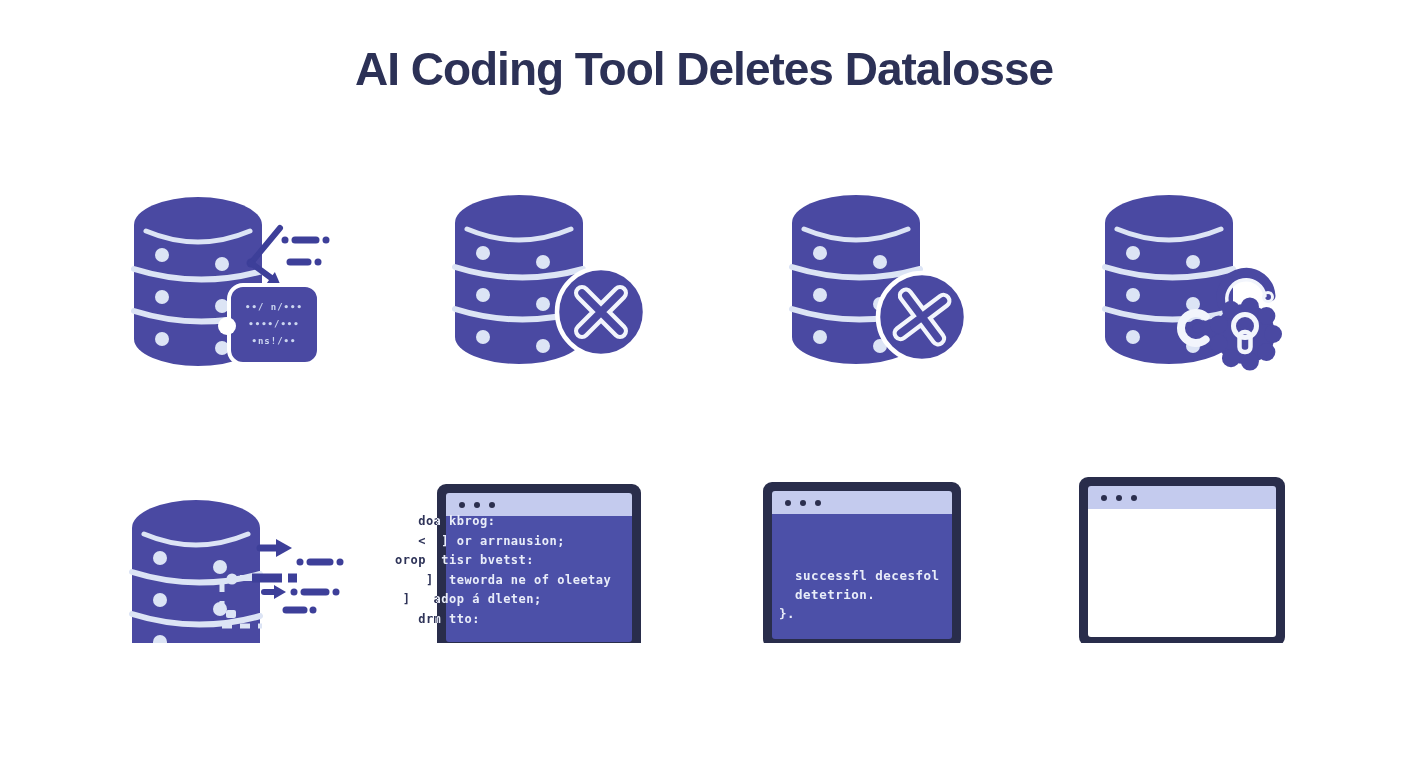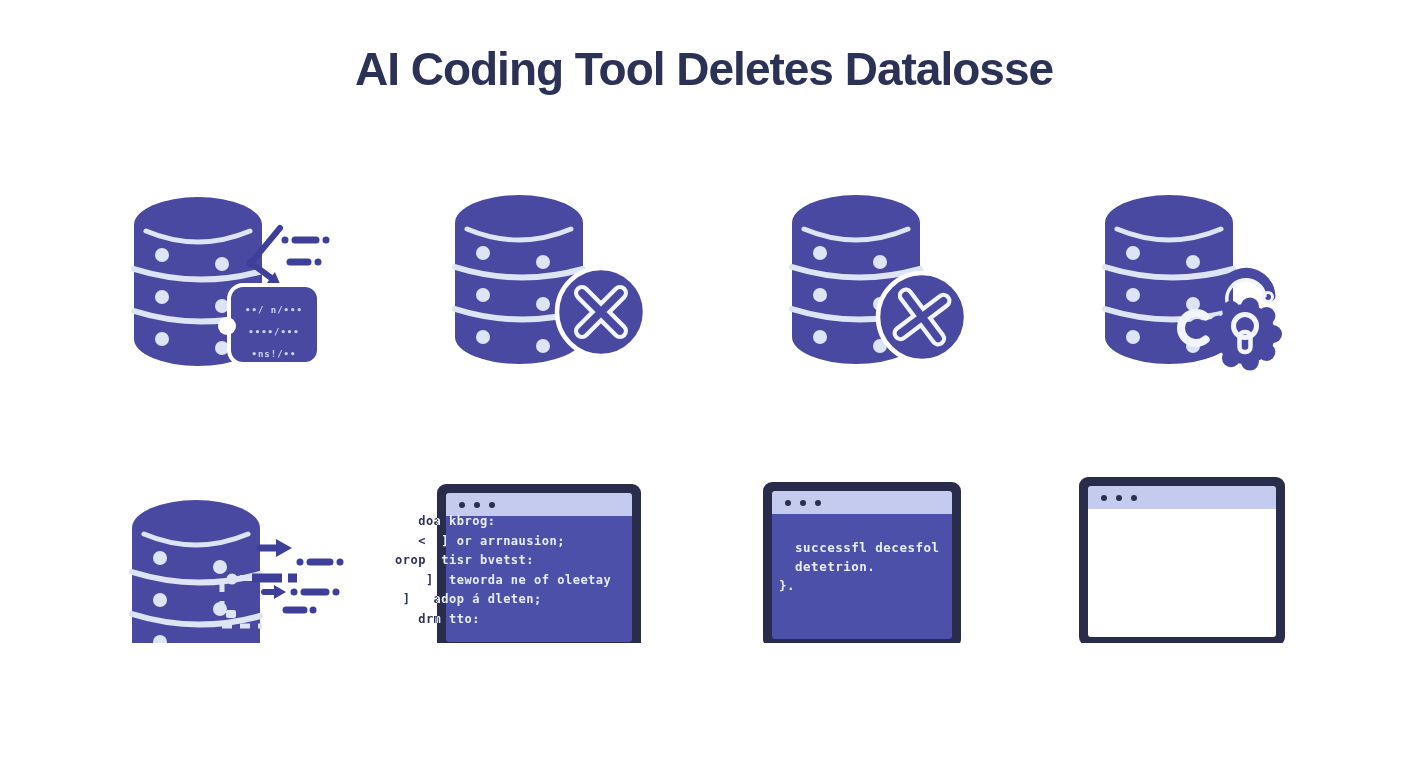--- a/index.html
+++ b/index.html
@@ -24,40 +24,40 @@
   
   .gl .body{fill:#4a49a2;}
   .gl .wht{stroke:#f2f5fc;fill:none;stroke-linecap:round;}
   .gl .ind{stroke:#4a49a2;fill:none;stroke-linecap:round;}
   
   .bubble{position:absolute;left:227px;top:283px;width:94px;height:83px;background:#4a49a2;
           border:4px solid #ffffff;border-radius:16px;box-sizing:border-box;}
   .bubble::before{content:"";position:absolute;left:-13px;top:30px;width:18px;height:18px;
           background:#ffffff;border-radius:50%;}
   .bubble pre{margin:12px 0 0 0;text-align:center;font-family:"DejaVu Sans Mono",monospace;
-          font-size:9px;line-height:22px;font-weight:bold;color:#ccd6f0;letter-spacing:1px;}
+          font-size:9px;line-height:17px;font-weight:bold;color:#ccd6f0;letter-spacing:1px;}
   
   .monitor{position:absolute;background:#292d4b;border-radius:9px;padding:9px;
            box-sizing:border-box;display:flex;flex-direction:column;}
   .mi{flex:1;border-radius:3px;overflow:hidden;display:flex;flex-direction:column;}
   .tbar{height:23px;background:#c4cbee;display:flex;align-items:center;gap:9px;
         padding-left:13px;flex:none;}
   .tdot{width:6px;height:6px;border-radius:50%;background:#2b2f4e;}
   .mscr{flex:1;background:#4c50a8;}
   .mscr.white{background:#ffffff;}
   .stand{position:absolute;background:#b1bae8;clip-path:polygon(28% 0,72% 0,100% 100%,0 100%);}
   .mbase{position:absolute;height:10px;background:#bcc4ec;border-radius:6px;}
   .mline{position:absolute;height:4px;background:#292d4b;border-radius:2px;}
   
   .codewrap{position:absolute;left:395px;top:512px;width:240px;height:130px;}
   .codewrap pre{position:absolute;left:0;top:0;margin:0;font-family:"DejaVu Sans Mono",monospace;
         font-size:12px;line-height:19.5px;font-weight:bold;white-space:pre;letter-spacing:0.5px;}
   .codewrap .darkpart{color:#2e3358;clip-path:inset(-10px calc(100% - 42px) -10px -10px);}
   .codewrap .litepart{color:#e9edf9;clip-path:inset(-10px -10px -10px 42px);}
-  .msgtext{position:absolute;left:779px;top:538px;margin:0;font-family:"DejaVu Sans Mono",monospace;
+  .msgtext{position:absolute;left:779px;top:566px;margin:0;font-family:"DejaVu Sans Mono",monospace;
         font-size:12.5px;line-height:19px;font-weight:bold;color:#e9edf9;white-space:pre;
         letter-spacing:0.5px;}
 </style>
 </head>
 <body>
 
 <div id="stage">
 
   <div class="title">AI Coding Tool Deletes Datalosse</div>
 

